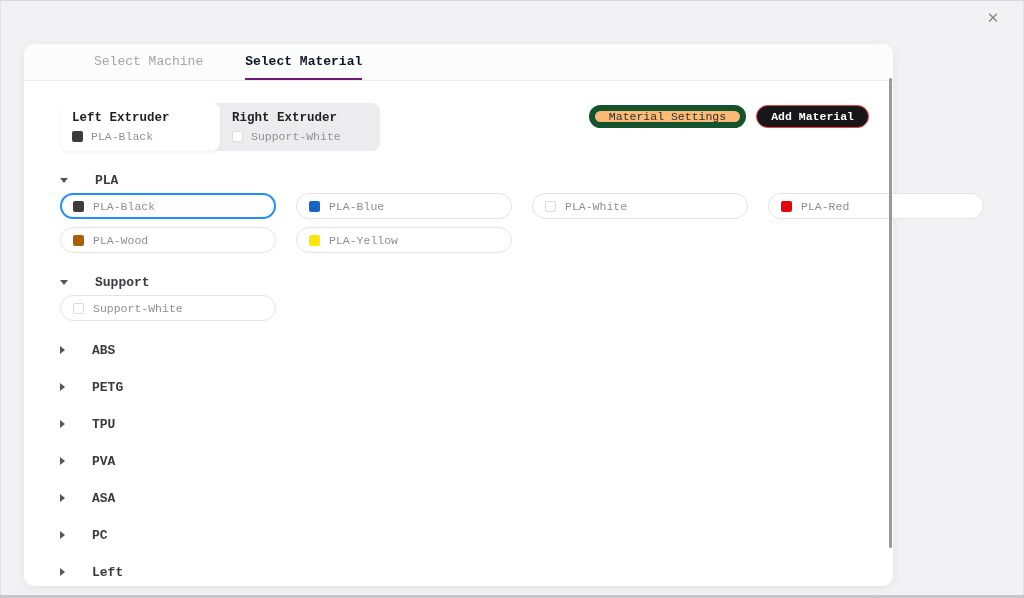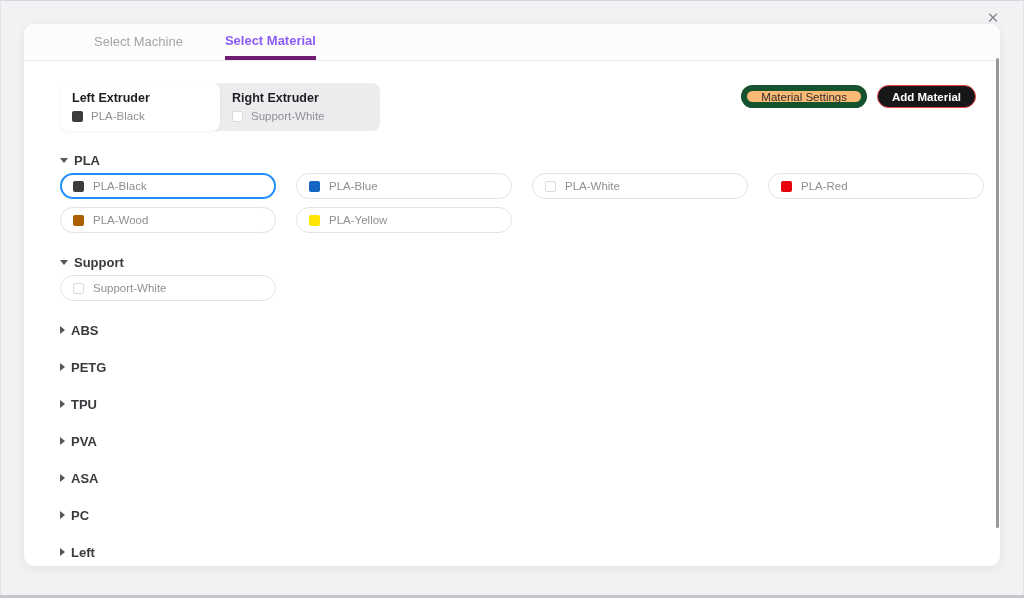--- a/index.html
+++ b/index.html
@@ -13,36 +13,37 @@
   .window-frame-left{position:absolute;top:0;left:0;bottom:0;width:1px;background:#e3e3e6;}
   .window-frame-right{position:absolute;top:0;right:0;bottom:0;width:1px;background:#e3e3e6;}
   .window-frame-bottom{position:absolute;bottom:0;left:0;right:0;height:3px;background:#c6c6ca;}
 
   .close-btn{
     position:absolute;top:8px;left:983px;width:20px;height:20px;
     color:#8a8a8e;font-size:15px;line-height:20px;text-align:center;cursor:pointer;
   }
 
   .dialog{
-    position:absolute;left:24px;top:24px;width:976px;height:542px;
+    position:absolute;left:24px;top:44px;width:869px;height:542px;
     background:#ffffff;border-radius:10px;
     box-shadow:0 2px 10px rgba(0,0,0,0.07);
+    font-family:Liberation Mono, monospace;
   }
 
   
   .dlg-header{
     height:36px;background:#fcfcfd;border-bottom:1px solid #ededef;
     border-radius:10px 10px 0 0;
     display:flex;align-items:stretch;padding-left:70px;
   }
   .tab{
     display:flex;align-items:center;font-size:13px;margin-right:42px;
     color:#a5a5a9;cursor:pointer;border-bottom:2px solid transparent;box-sizing:border-box;
   }
-  .tab.active{color:#8b5cf6;font-weight:bold;border-bottom:4px solid #701a75;}
+  .tab.active{color:#0f172a;font-weight:bold;border-bottom:2px solid #701a75;}
 
   .dlg-body{padding:22px 24px 0 24px;margin-left:12px;}
 
   
   .top-row{display:flex;justify-content:space-between;align-items:flex-start;}
   .extruder-bar{
     width:320px;height:48px;background:#ececee;border-radius:8px;display:flex;
   }
   .extruder-card{width:160px;box-sizing:border-box;padding:8px 0 0 12px;border-radius:8px;cursor:pointer;}
   .extruder-card.selected{background:#ffffff;box-shadow:0 1px 3px rgba(0,0,0,0.06);}
@@ -58,21 +59,21 @@
     height:23px;border-radius:12px;font-size:11.5px;display:flex;align-items:center;
     padding:0 14px;cursor:pointer;box-sizing:border-box;white-space:nowrap;
   }
   .btn.outline{background:#fdba74;border:6px solid #14532d;color:#2e2e32;}
   .btn.dark{background:#17171a;color:#ffffff;font-weight:bold;border:1px solid #ef4444;}
 
   
   .sections{margin-top:22px;}
   .section{margin-bottom:22px;}
   .section.collapsed{margin-bottom:23px;}
-  .section-header{display:flex;align-items:center;gap:6px;height:14px;margin-bottom:6px;cursor:pointer;text-align:right;}
+  .section-header{display:flex;align-items:center;gap:27px;height:14px;margin-bottom:6px;cursor:pointer;text-align:right;}
   .tri{width:0;height:0;display:inline-block;}
   .tri.down{border-left:4px solid transparent;border-right:4px solid transparent;border-top:5px solid #55555a;}
   .tri.right{border-top:4px solid transparent;border-bottom:4px solid transparent;border-left:5px solid #55555a;}
   .section-label{font-size:13px;font-weight:bold;color:#3a3a3f;}
 
   .grid{display:flex;flex-wrap:wrap;column-gap:20px;row-gap:8px;width:926px;}
   .pill{
     width:216px;height:26px;border:1px solid #e4e4e7;border-radius:14px;
     display:flex;align-items:center;gap:9px;padding-left:12px;box-sizing:border-box;
     background:#ffffff;cursor:pointer;

